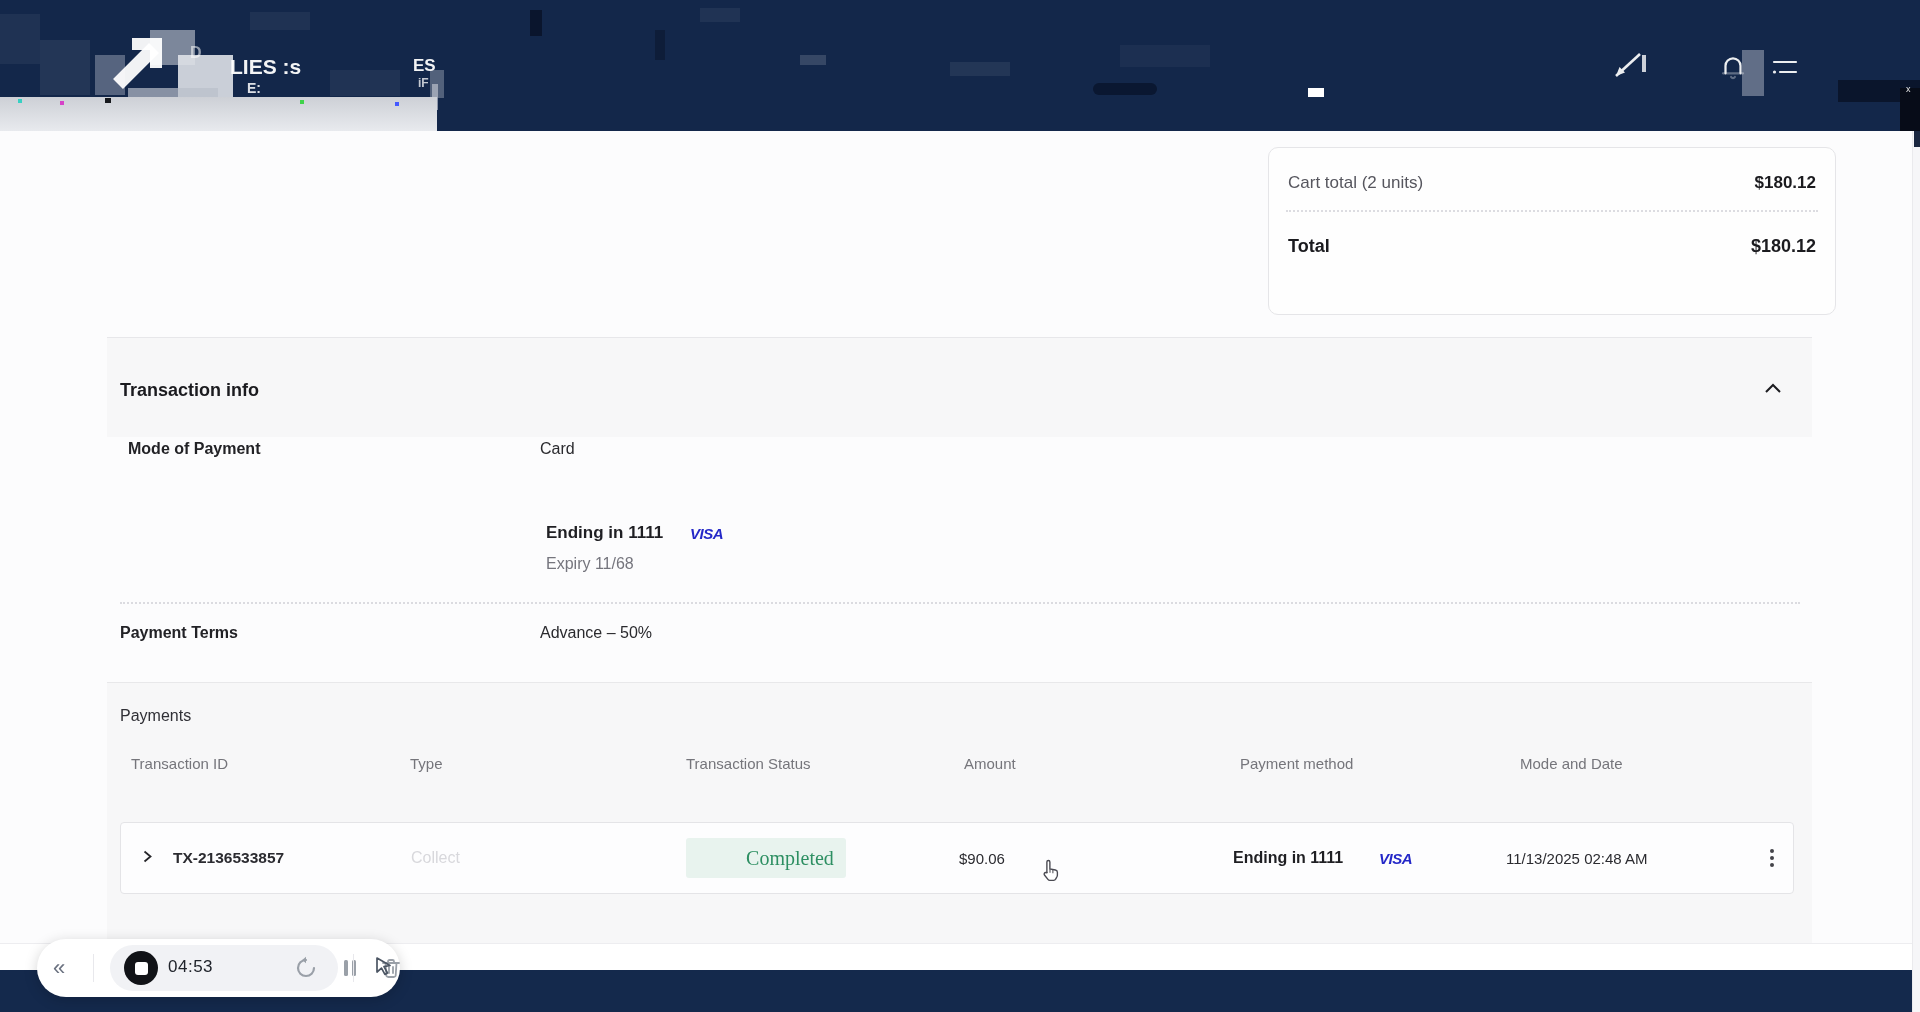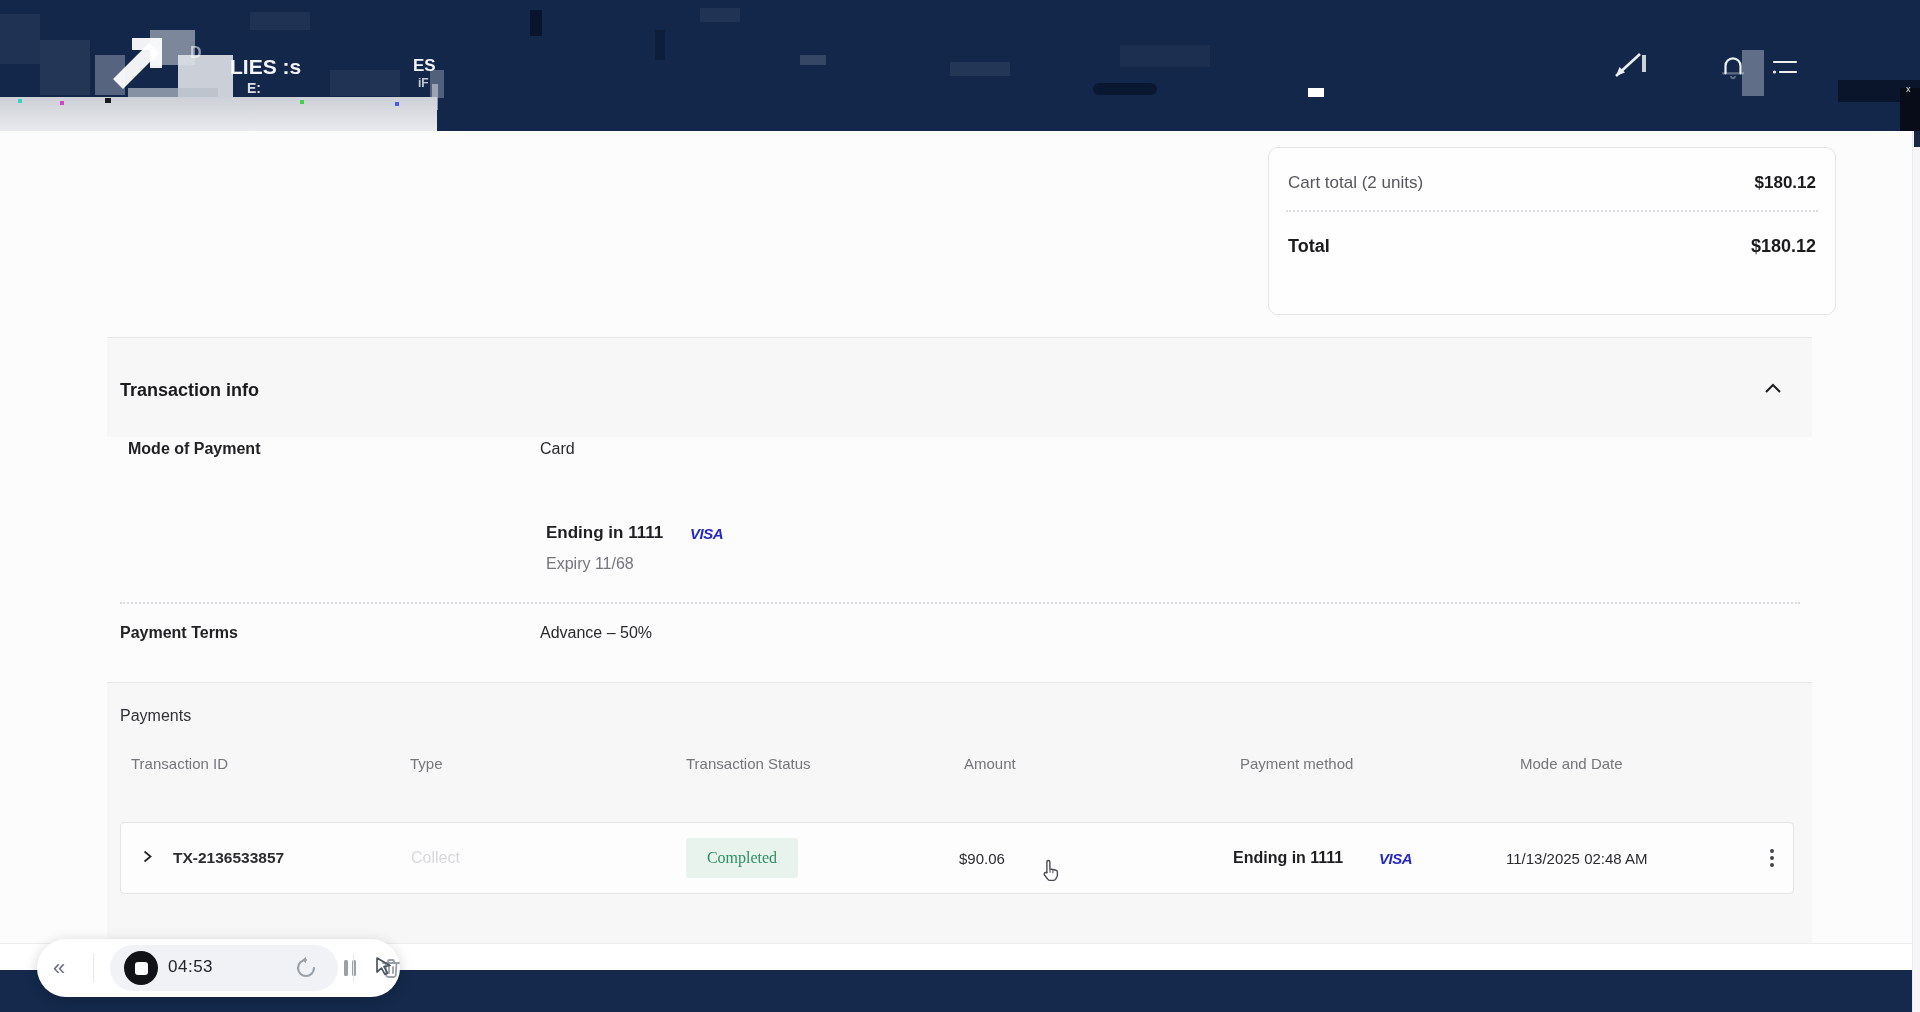--- a/index.html
+++ b/index.html
@@ -41,21 +41,21 @@
   .payments-title{position:absolute;left:120px;top:707px;font-size:16px;font-weight:500;color:#303036;}
   .col-h{position:absolute;top:755px;font-size:15px;color:#75757B;}
 
   .pay-row{position:absolute;left:120px;top:822px;width:1674px;height:72px;background:#FDFDFE;
            border:1px solid #E4E4E7;border-radius:4px;box-sizing:border-box;}
   .cell{position:absolute;top:50%;transform:translateY(-50%);white-space:nowrap;}
   .row-id{font-size:15.5px;font-weight:700;color:#2B2B30;}
   .row-type{font-size:16px;color:#D8D8DC;}
   .badge{left:565px;width:112px;height:40px;background:#E8F3EE;border-radius:3px;
          display:flex;align-items:center;justify-content:center;
-         font-family:"Liberation Serif","DejaVu Serif",serif;font-size:16px;color:#2D8F62;}
+         font-family:"Liberation Serif","DejaVu Serif",serif;font-size:20px;color:#2D8F62;padding-left:48px;}
   .row-amt{font-size:15px;color:#2B2B30;}
   .row-method{font-size:16px;font-weight:600;color:#1F1F23;}
   .row-date{font-size:15px;color:#2B2B30;}
   .kebab{position:absolute;left:1645px;top:50%;transform:translateY(-50%);background:none;border:none;cursor:pointer;padding:4px;}
   .kebab i{display:block;width:4px;height:4px;border-radius:50%;background:#44444A;margin:3px auto;}
 
   .white-strip{position:absolute;left:0;top:943px;width:1920px;height:27px;background:#FFFFFF;border-top:1px solid #EDEDF0;}
   .footer{position:absolute;left:0;top:970px;width:1920px;height:42px;background:#14294C;}
 
   

